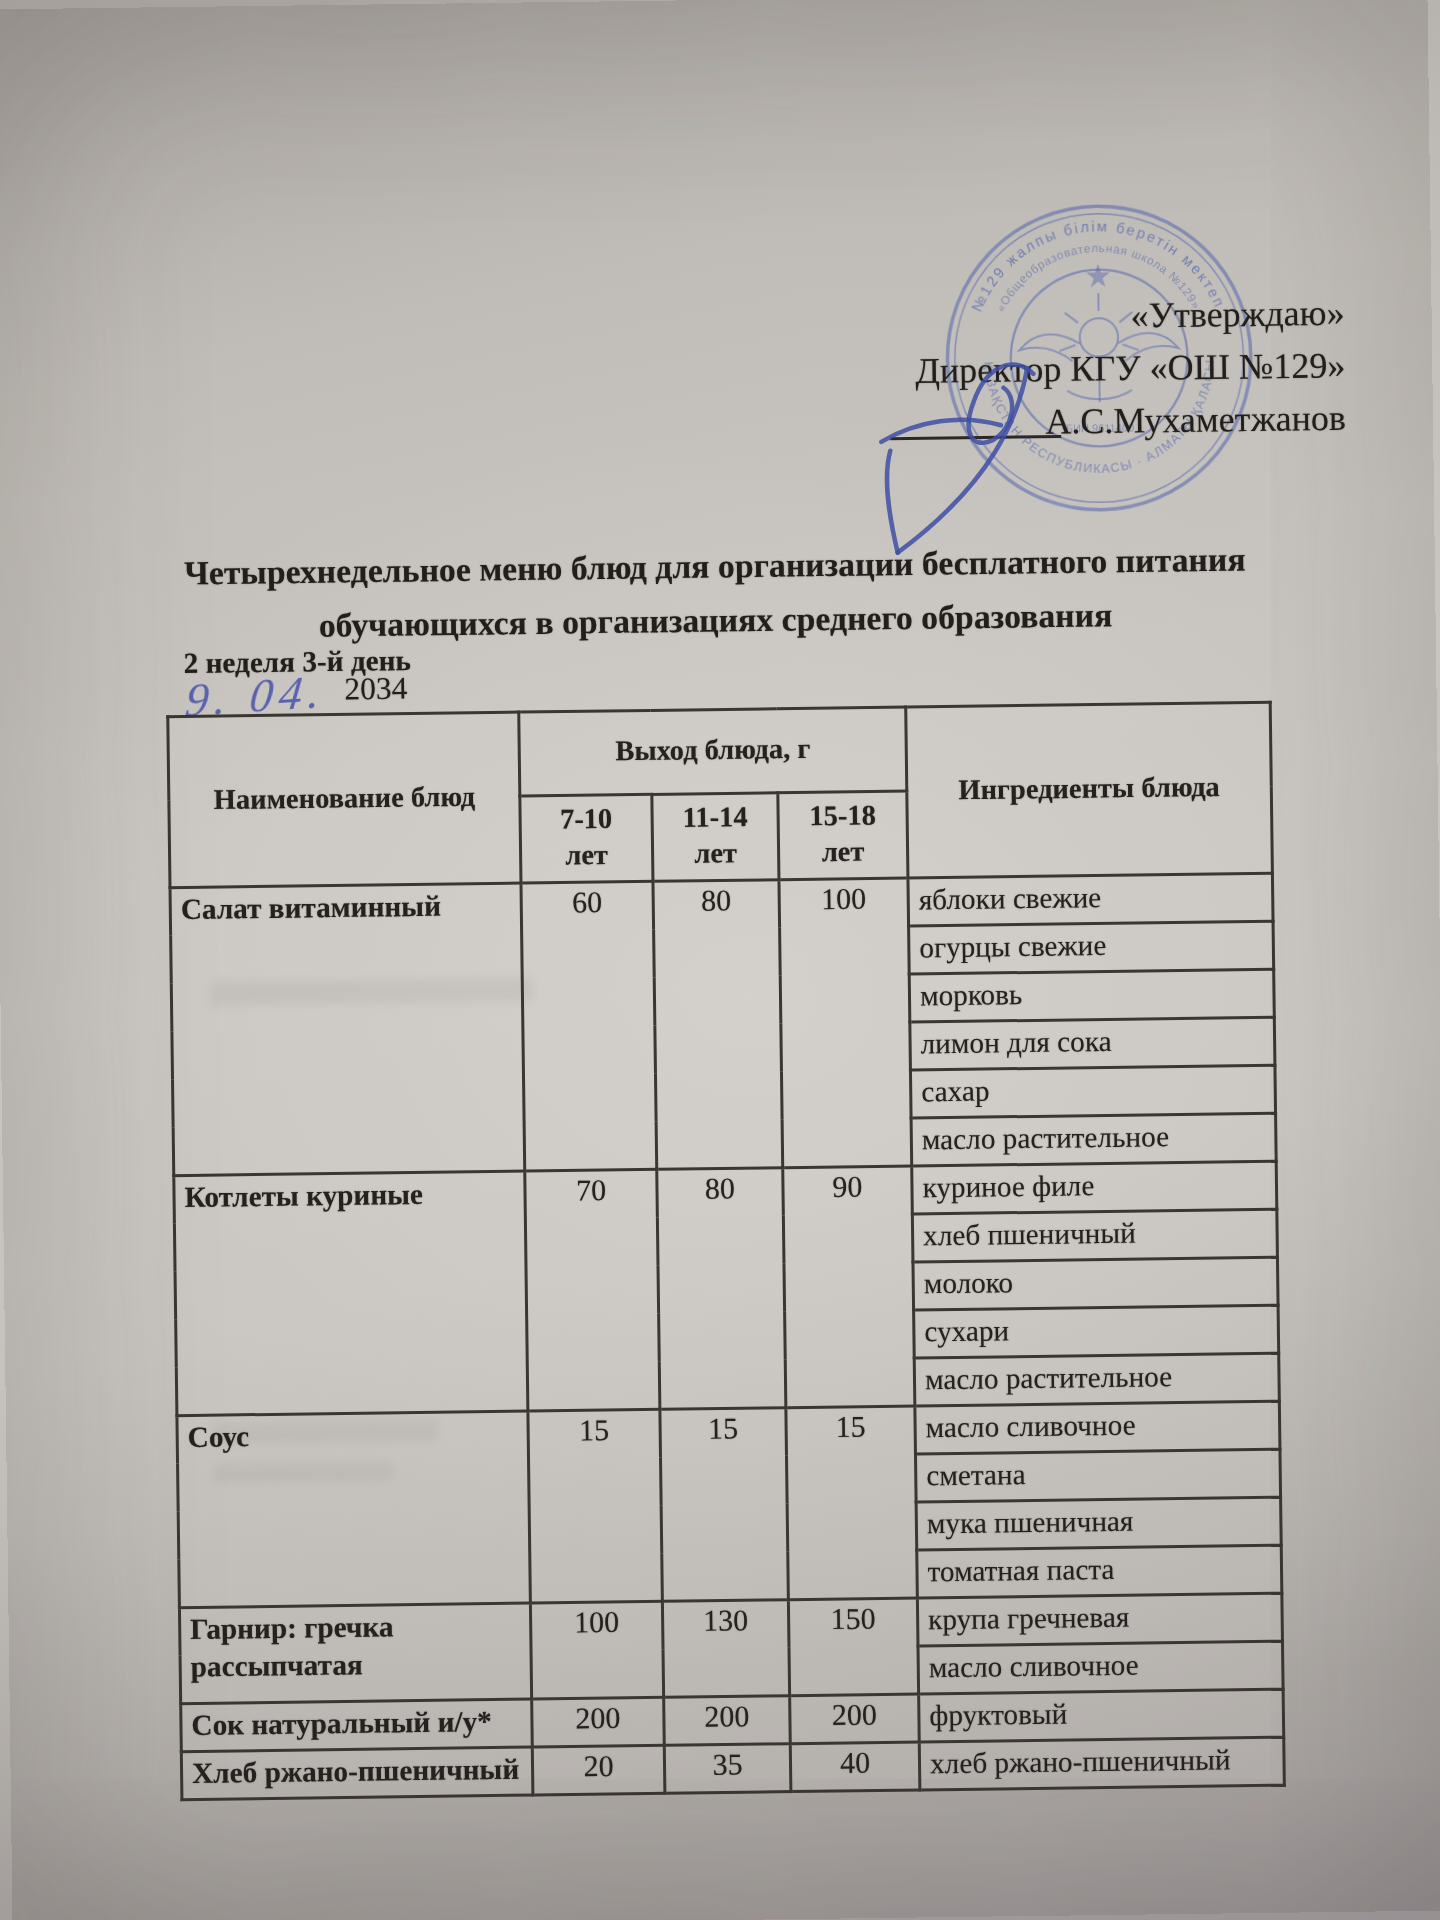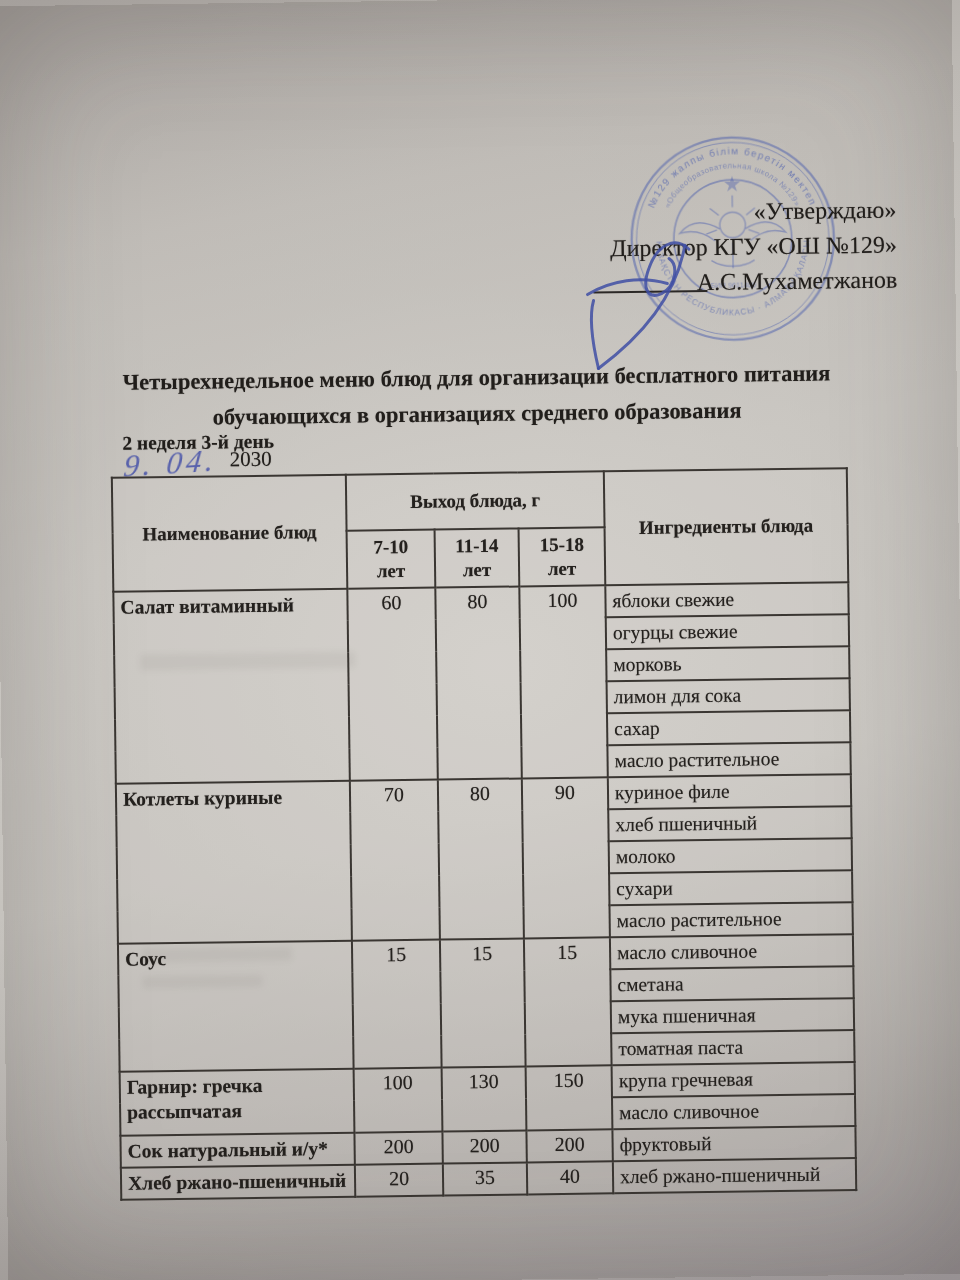--- a/index.html
+++ b/index.html
@@ -119,21 +119,21 @@
     </g>
   </svg>
 
   <div class="title softink">
     <div>Четырехнедельное меню блюд для организации бесплатного питания</div>
     <div>обучающихся в организациях среднего образования</div>
   </div>
 
   <div class="week softink">2 неделя 3-й день</div>
   <div class="hand-date">9. 04.</div>
-  <div class="year softink">2030</div>
+  <div class="year softink">2034</div>
 
   <div class="smudge s1"></div>
   <div class="smudge s2"></div>
   <div class="smudge s3"></div>
 
   <table class="menu softink">
     <colgroup>
         <col class="c1">
         <col class="c2">
         <col class="c3">

